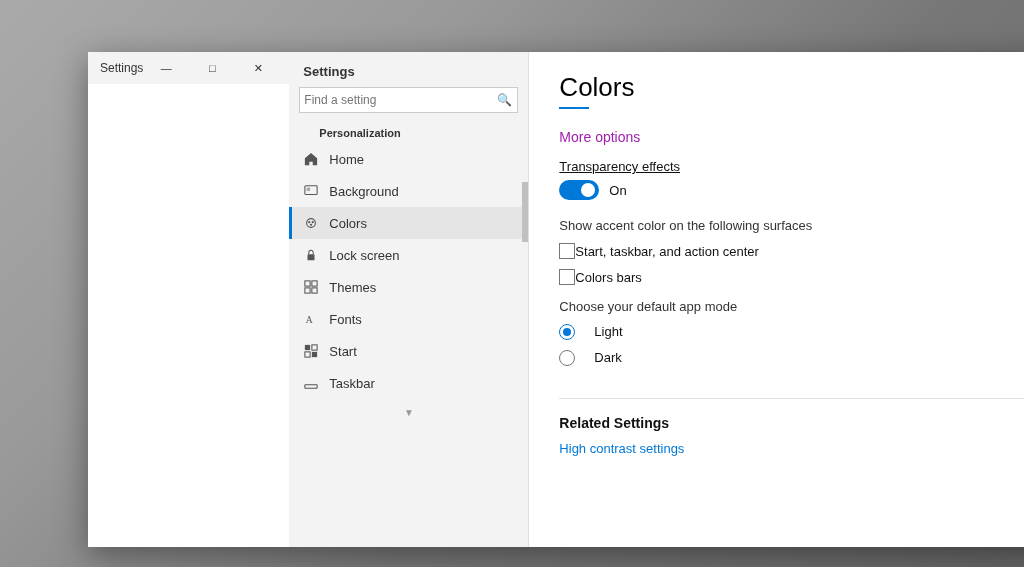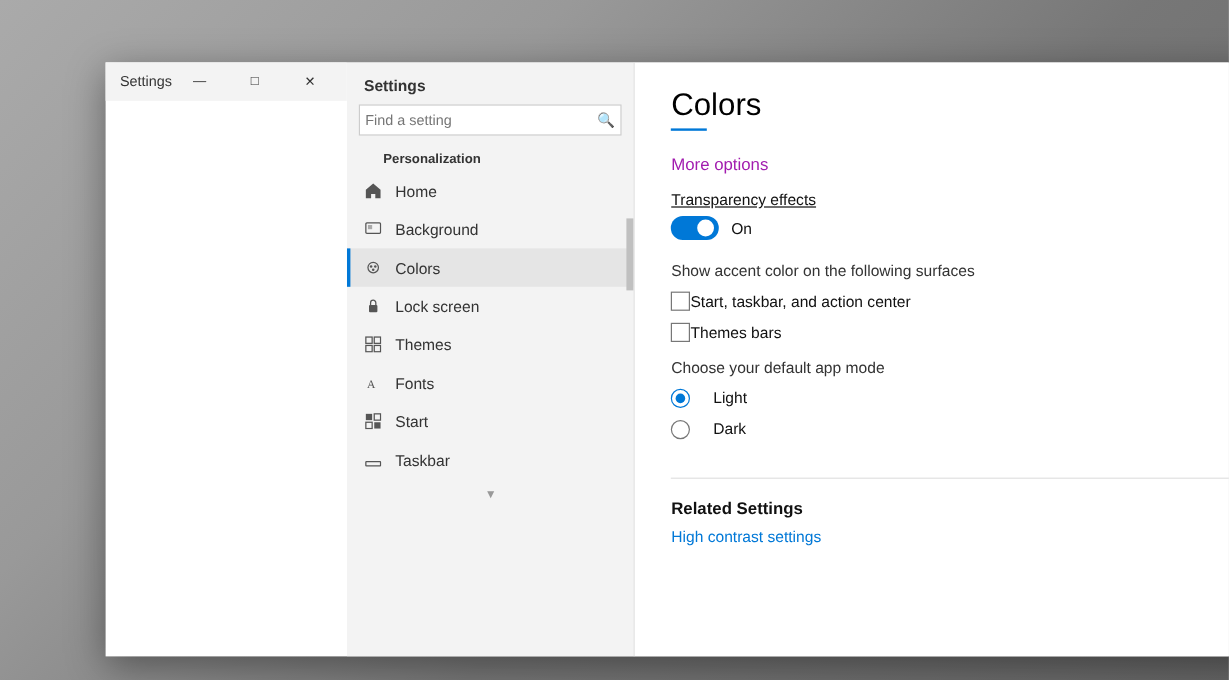--- a/index.html
+++ b/index.html
@@ -453,21 +453,21 @@
 
         <div class="subsection-label">Show accent color on the following surfaces</div>
 
         <div class="checkbox-row">
           <div class="checkbox"></div>
           <span class="checkbox-label">Start, taskbar, and action center</span>
         </div>
 
         <div class="checkbox-row">
           <div class="checkbox"></div>
-          <span class="checkbox-label">Themes bars</span>
+          <span class="checkbox-label">Colors bars</span>
         </div>
 
         <div class="section-divider"></div>
 
         <div class="subsection-label">Choose your default app mode</div>
 
         <div class="radio-row">
           <div class="radio selected"></div>
           <span class="radio-label">Light</span>
         </div>

